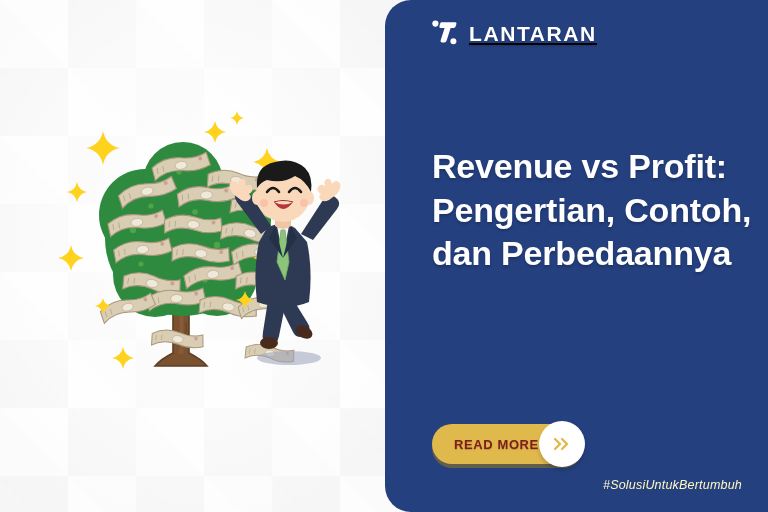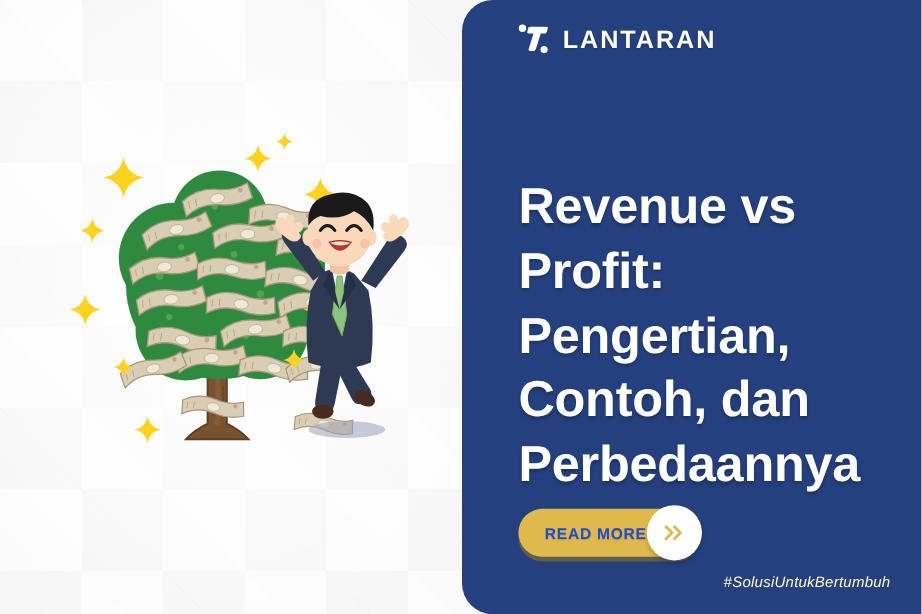--- a/index.html
+++ b/index.html
@@ -44,49 +44,49 @@
 
   
   .panel {
     position:absolute; left:385px; top:0; width:383px; height:512px;
     background:#25407f;
     border-top-left-radius:26px;
     border-bottom-left-radius:26px;
   }
   .brand {
     position:absolute; left:47px; top:20px;
-    display:flex; align-items:center; gap:11px;
+    display:flex; align-items:center; gap:11px;text-decoration:underline;
   }
   .brand-mark { width:26px; height:26px; display:block; }
   .brand-name {
     color:#ffffff; font-size:21px; font-weight:bold;
     letter-spacing:1.6px; line-height:1;
     text-shadow:0 1px 2px rgba(0,0,0,0.18);
   }
 
   .headline {
     position:absolute; left:47px; top:145px; width:320px;
     color:#ffffff;
-    font-size:42px; font-weight:bold; line-height:1.28;
+    font-size:34px; font-weight:bold; line-height:1.28;
     letter-spacing:-0.2px;
     text-shadow:0 2px 3px rgba(0,0,0,0.22);
   }
 
   .cta {
     position:absolute; left:47px; top:424px;
     height:40px; min-width:128px;
     background:#e0b94d;
     border-radius:21px;
     display:flex; align-items:center;
     padding:0 44px 0 22px;
     box-shadow:0 4px 0 rgba(150,118,35,0.55);
     border:none; cursor:pointer;
   }
   .cta-label {
-    color:#1d4ed8; font-size:13px; font-weight:bold; letter-spacing:0.6px;
+    color:#7f1d1d; font-size:13px; font-weight:bold; letter-spacing:0.6px;
     white-space:nowrap; line-height:1;
     text-shadow:0 1px 1px rgba(140,110,30,0.45);
   }
   .cta-circle {
     position:absolute; right:-2px; top:-3px;
     width:46px; height:46px; border-radius:50%;
     background:#ffffff;
     display:flex; align-items:center; justify-content:center;
     box-shadow:0 3px 4px rgba(0,0,0,0.18);
   }

